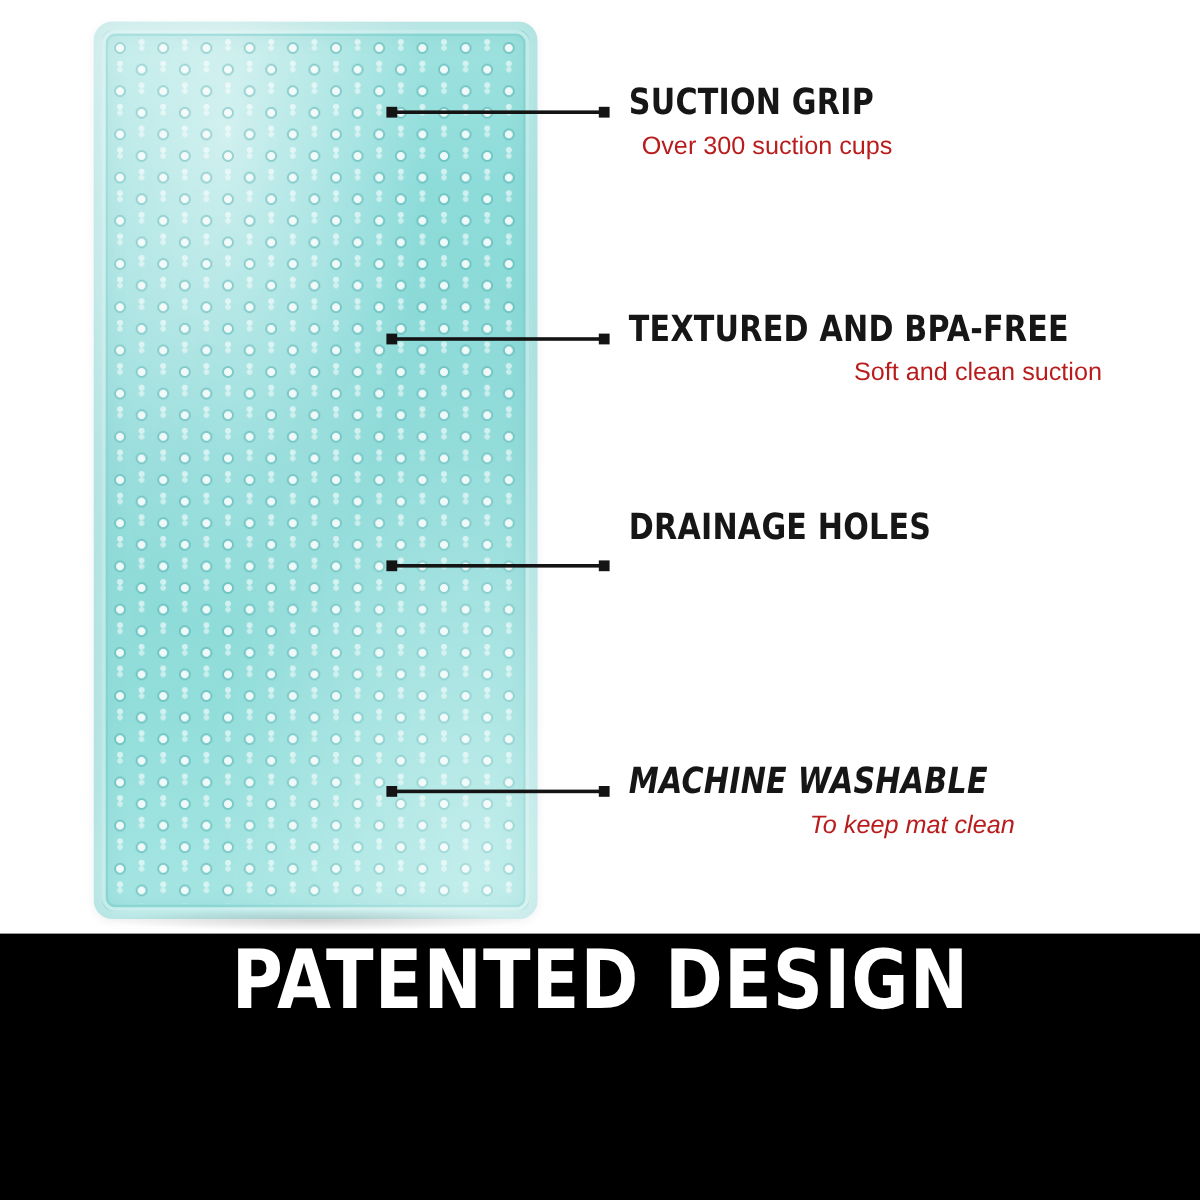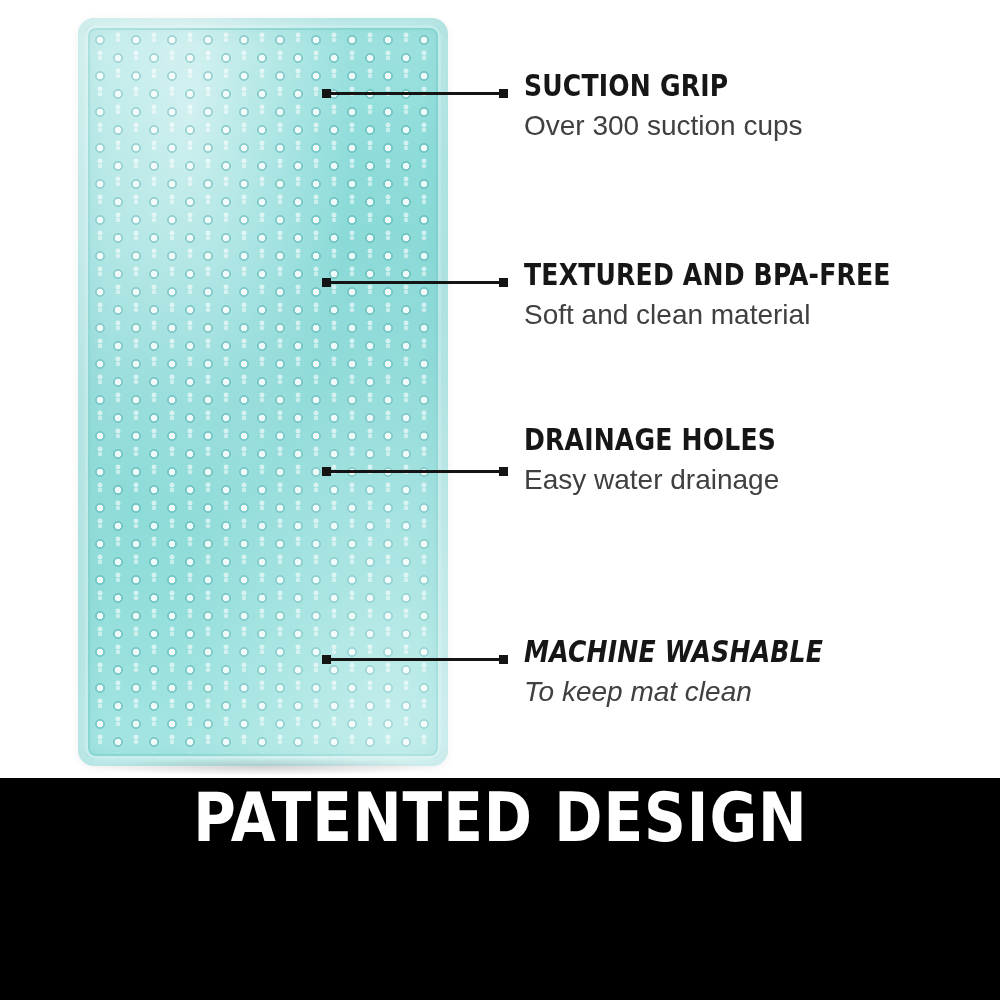--- a/index.html
+++ b/index.html
@@ -112,25 +112,26 @@
     font-size: 30px;
     letter-spacing: 0.2px;
     color: #161616;
     line-height: 1.05;
     transform: scaleX(0.93);
     transform-origin: left center;
     white-space: nowrap;
   }
   .callout .sub {
     font-family: "Liberation Sans", sans-serif;
-    font-size: 28px;
-    color: #404040;
+    font-size: 21px;
+    color: #b91c1c;
     margin-top: 7px;
     line-height: 1.2;
     white-space: nowrap;
+    text-align: right;
   }
 
   .leader { position: absolute; }
   .leader .hline {
     position: absolute;
     height: 3px;
     background: #141414;
   }
   .leader .dot-left, .leader .dot-right {
     position: absolute;
@@ -201,26 +202,25 @@
       <div class="dot-right" style="left:177px;"></div>
     </div>
 
     <div class="callout" style="top:70px;">
       <div class="title">SUCTION GRIP</div>
       <div class="sub">Over 300 suction cups</div>
     </div>
 
     <div class="callout" style="top:259px;">
       <div class="title">TEXTURED AND BPA-FREE</div>
-      <div class="sub">Soft and clean material</div>
+      <div class="sub">Soft and clean suction</div>
     </div>
 
     <div class="callout" style="top:424px;">
       <div class="title">DRAINAGE HOLES</div>
-      <div class="sub">Easy water drainage</div>
     </div>
 
     <div class="callout" style="top:636px;font-style:italic;">
       <div class="title">MACHINE WASHABLE</div>
       <div class="sub">To keep mat clean</div>
     </div>
 
   </div>
 
   <div class="banner">

